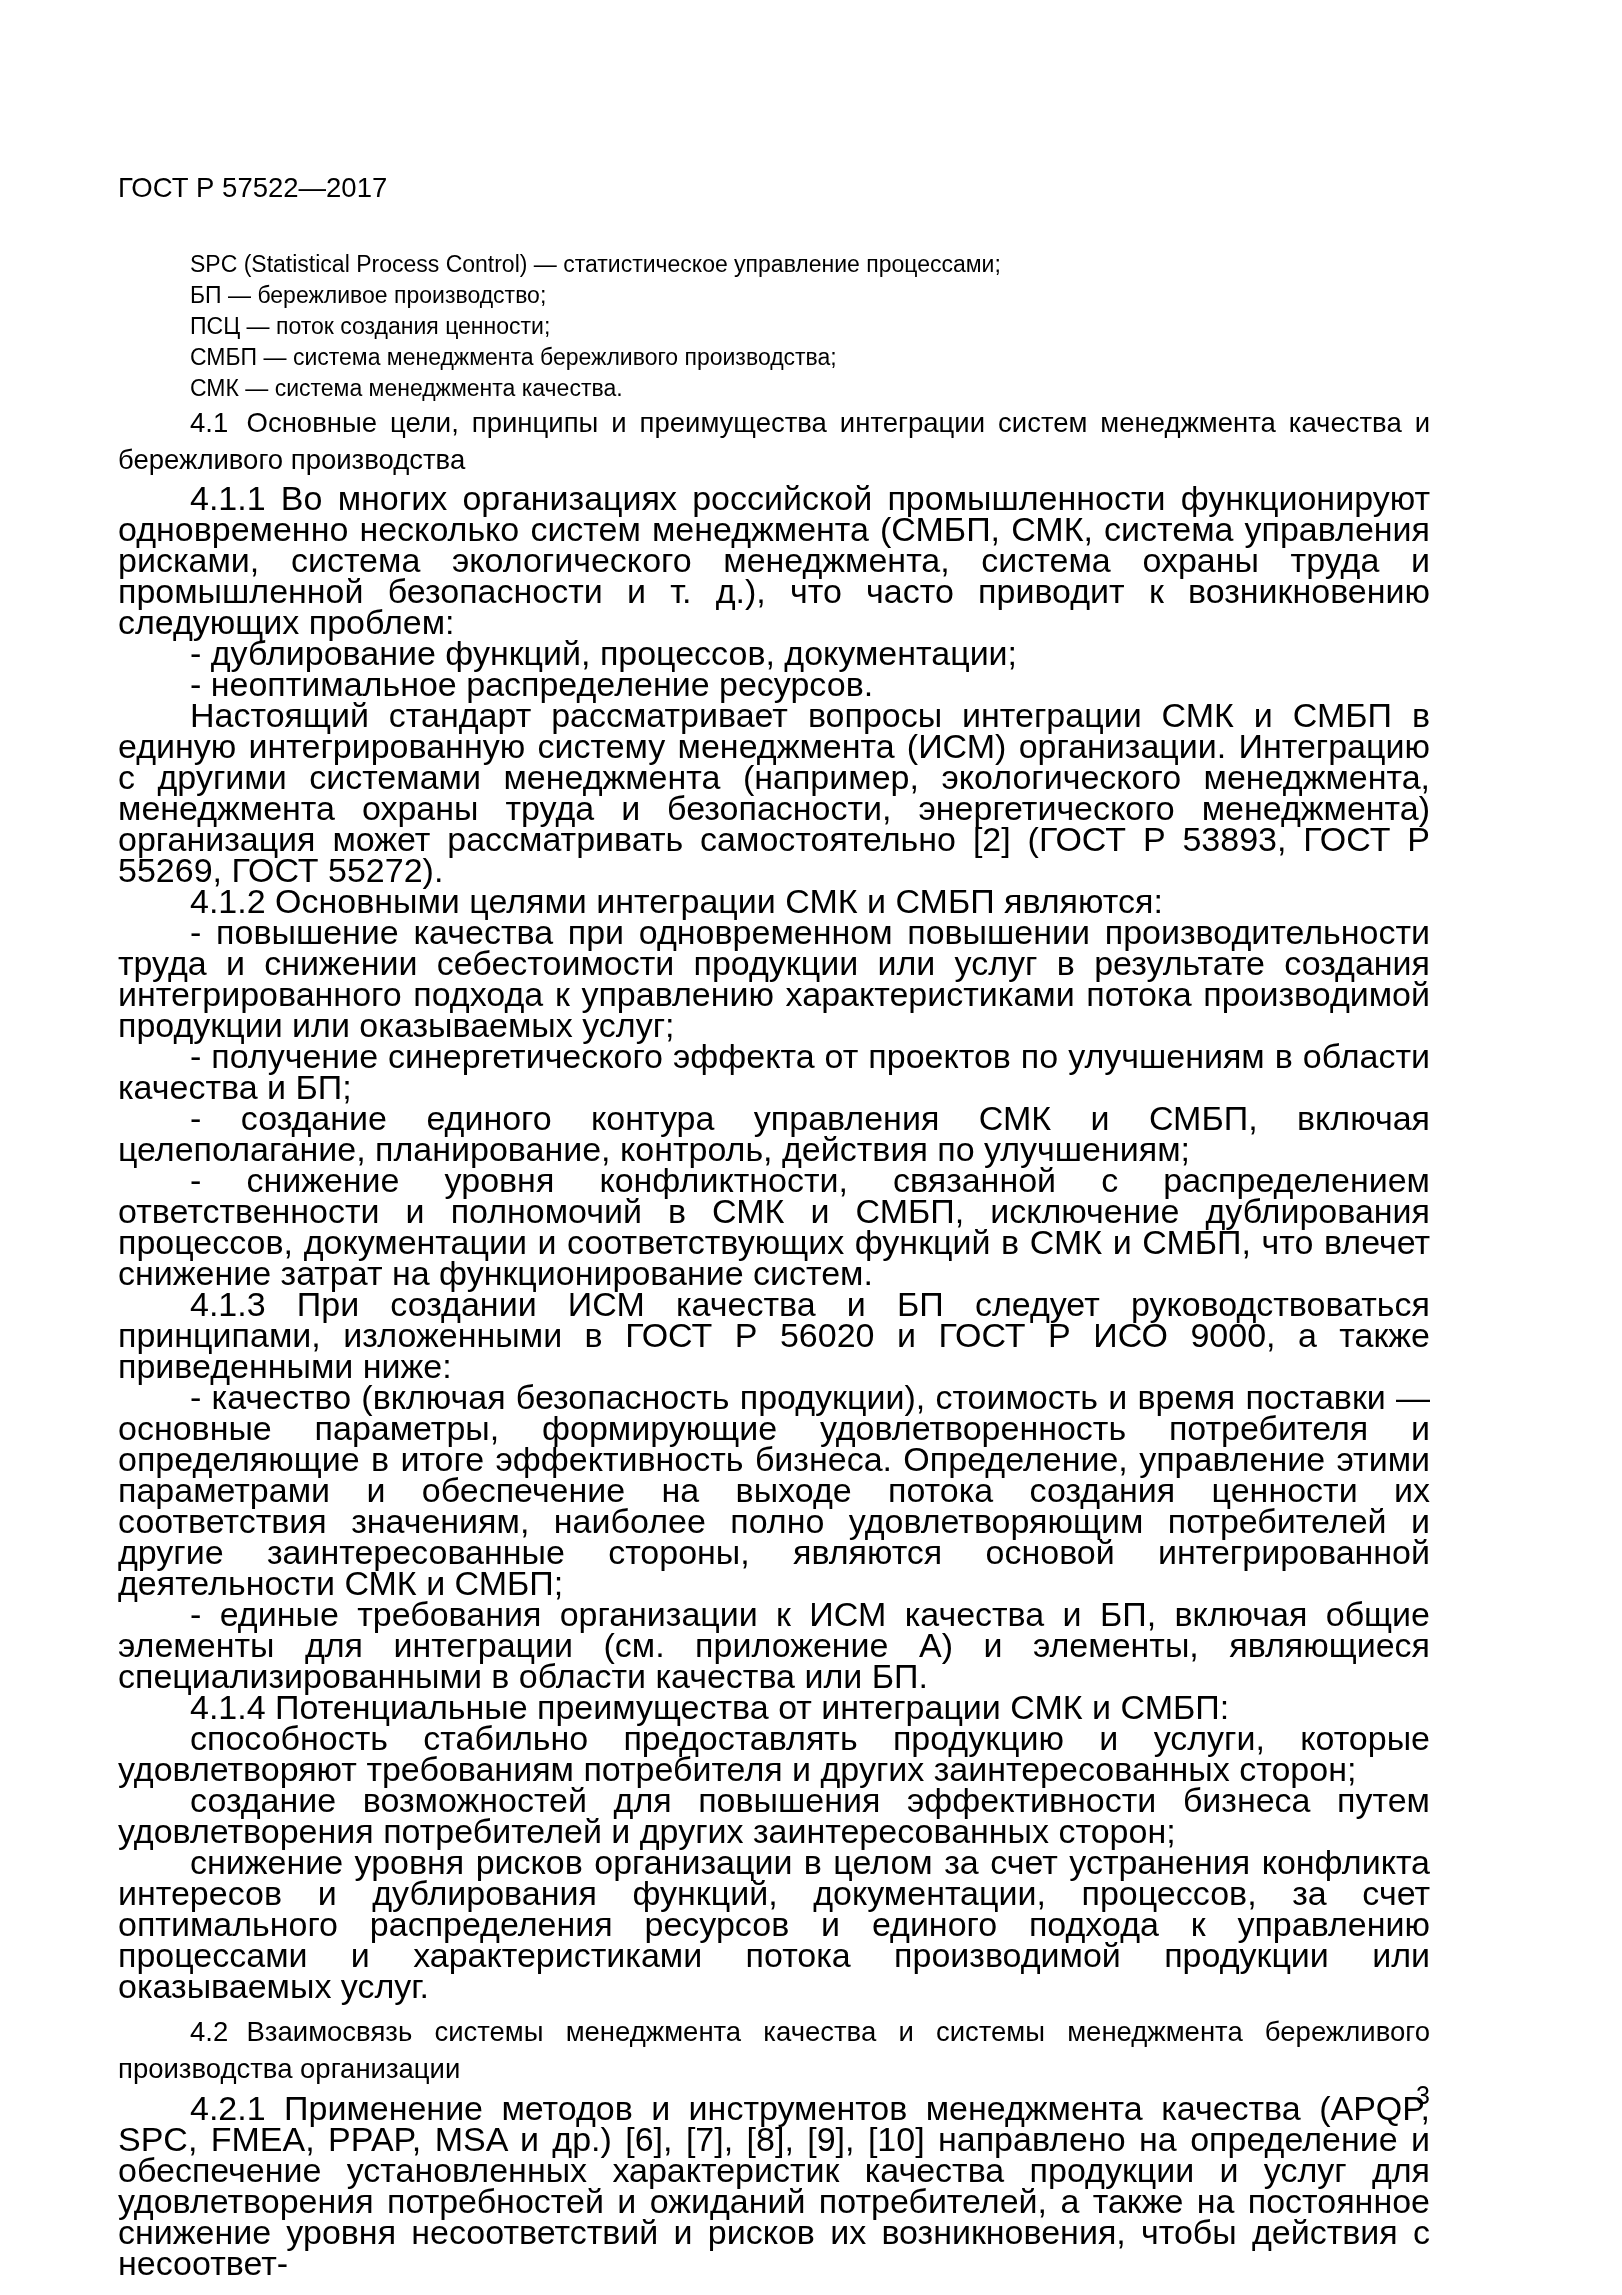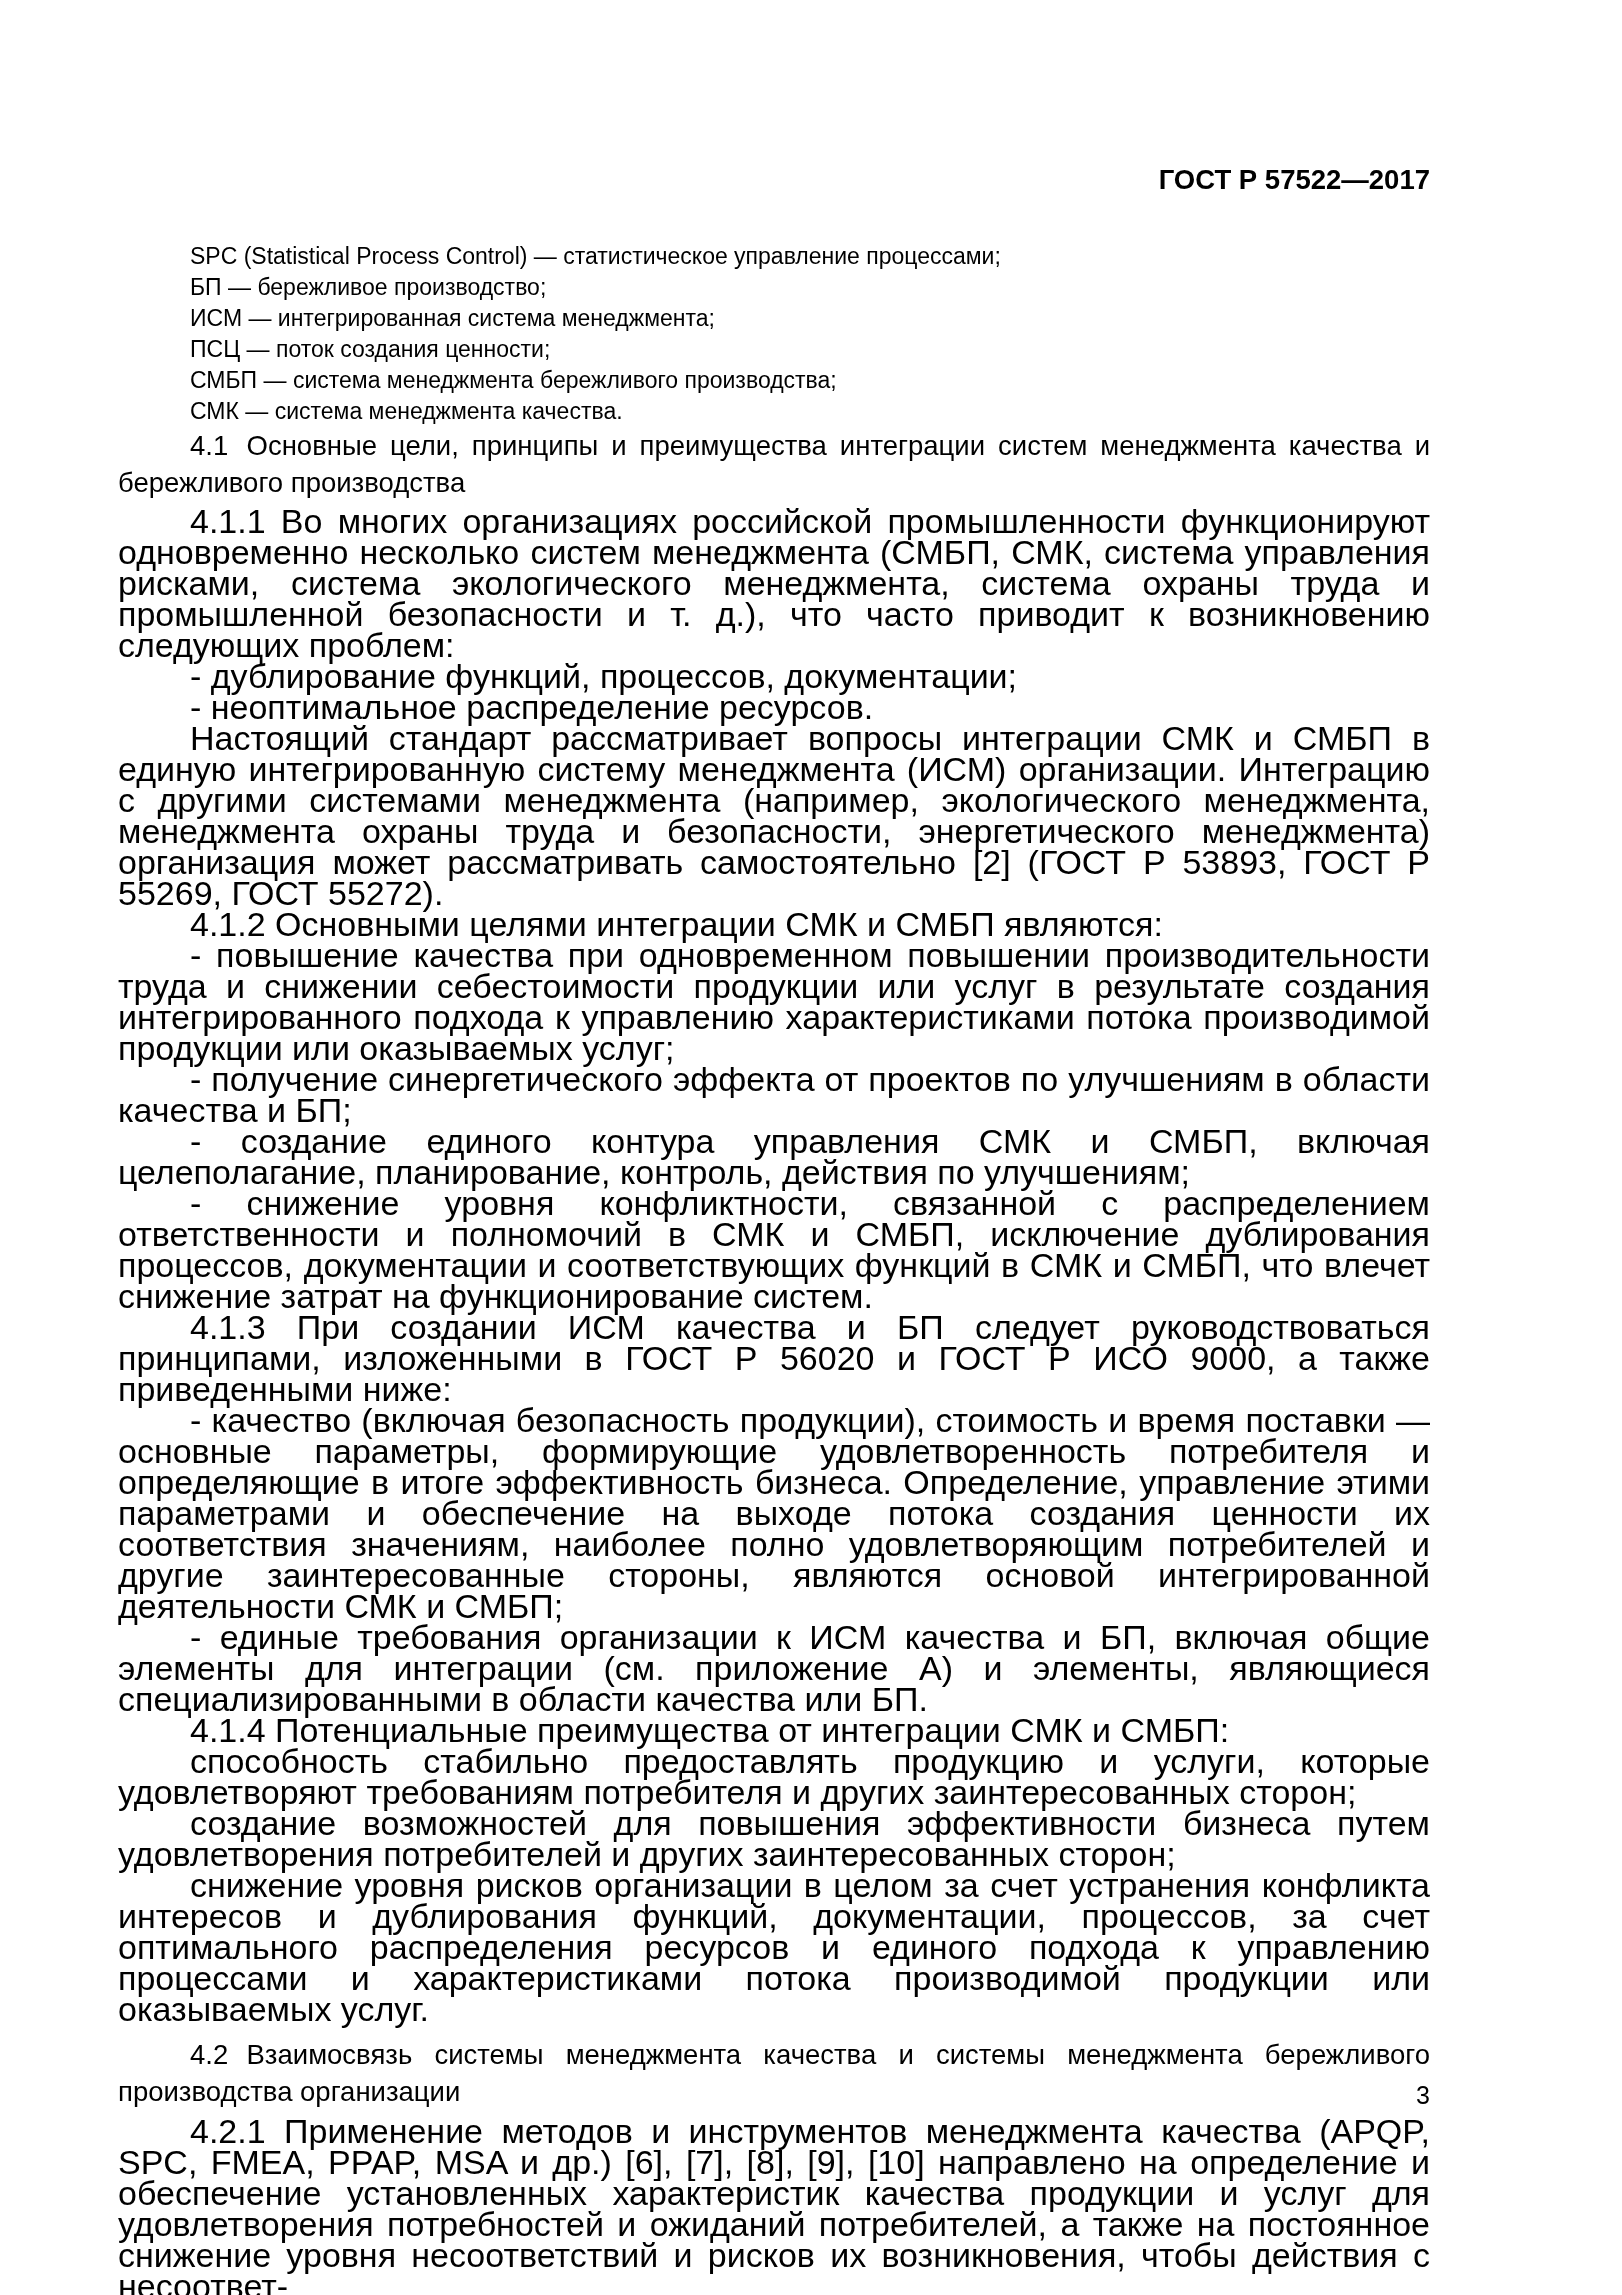--- a/index.html
+++ b/index.html
@@ -18,23 +18,22 @@
   }
   .content {
     position: absolute;
     left: 118px;
     top: 164px;
     width: 1312px;
   }
   .doc-header {
     font-size: 27.5px;
     line-height: 31px;
-    font-weight: bold;
-    text-align: right;
-    margin: 0 0 46px 0;
+    font-weight: normal;
+    margin: 8px 0 46px 0;
     white-space: nowrap;
   }
   .abbrev p {
     margin: 0;
     font-size: 23px;
     line-height: 31px;
     text-indent: 72px;
   }
   .h-main {
     font-size: 37px;
@@ -75,21 +74,20 @@
 <div class="page">
   <div class="content">
 
     <div class="doc-header">
       <span>ГОСТ Р 57522—2017</span>
     </div>
 
     <div class="abbrev">
       <p>SPC (Statistical Process Control) — статистическое управление процессами;</p>
       <p>БП — бережливое производство;</p>
-      <p>ИСМ — интегрированная система менеджмента;</p>
       <p>ПСЦ — поток создания ценности;</p>
       <p>СМБП — система менеджмента бережливого производства;</p>
       <p>СМК — система менеджмента качества.</p>
     </div>
 
 
     <p class="subhead"><span class="num">4.1</span><span>Основные цели, принципы и преимущества интеграции систем менеджмента качества и бережливого производства</span></p>
 
     <p class="para">4.1.1 Во многих организациях российской промышленности функционируют одновременно несколько систем менеджмента (СМБП, СМК, система управления рисками, система экологического менеджмента, система охраны труда и промышленной безопасности и т. д.), что часто приводит к возник­новению следующих проблем:</p>
     <p class="para">- дублирование функций, процессов, документации;</p>

